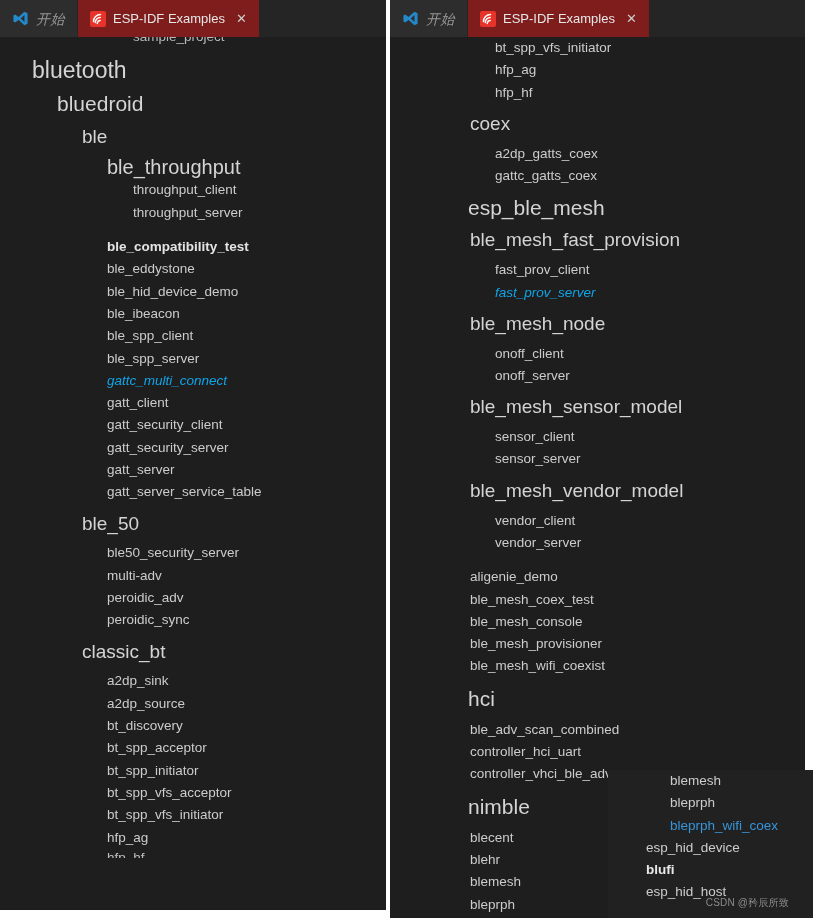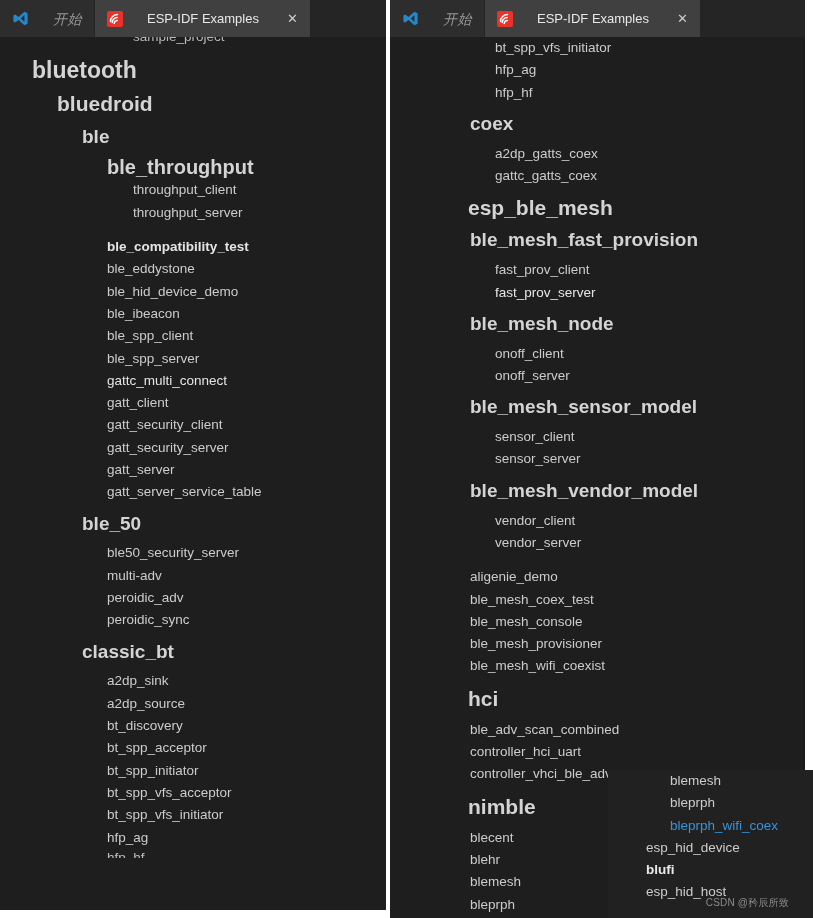--- a/index.html
+++ b/index.html
@@ -37,32 +37,32 @@
   }
   .tabbar::after {
     content: "";
     position: absolute;
     left: 0; right: 0; bottom: 0;
     height: 0px;
   }
   .tab {
     display: flex;
     align-items: center;
-    gap: 24px;
+    gap: 7px;
     padding: 0 12px;
     font-size: 13px;
     color: #969696;
     background: #2d2d2d;
     border-right: 1px solid #252526;
     white-space: nowrap;
     cursor: pointer;
     justify-content: center;
   }
   .tab.active {
-    background: #404040;
+    background: #7f1d1d;
     color: #e7e7e7;
   }
   .tab-label { line-height: 1; }
   .tab-label.zh {
     font-style: italic;
     font-size: 14px;
     letter-spacing: 0.5px;
   }
   .tab-close {
     font-size: 13px;
@@ -88,37 +88,37 @@
 
   
   .doc {
     position: relative;
     padding: 0;
     color: #cccccc;
   }
 
   
   .h1, .h2, .h3, .h4 {
-    font-weight: 700;
+    font-weight: 400;
     color: #d4d4d4;
     line-height: 1.15;
     white-space: nowrap;
   }
   .h1 { font-size: 23px; margin: 9px 0 8px 0; }
   .h2 { font-size: 21px; margin: 9px 0 8px 0; }
   .h3 { font-size: 19px; margin: 9px 0 8px 0; }
   .h4 { font-size: 20px; margin: 9px 0 0 0; }
 
   .item {
     font-size: 13.5px;
     color: #cccccc;
     line-height: 22.3px;
     white-space: nowrap;
   }
-  .item.link { color: #e5e5e5; }
+  .item.link { color: #0ea5e9; font-style: italic; }
   .item.bold { font-weight: 700; color: #e4e4e4; }
 
   
   .ind-0 { margin-left: 32px; }
   .ind-1 { margin-left: 57px; }
   .ind-2 { margin-left: 82px; }
   .ind-3 { margin-left: 107px; }
   .ind-4 { margin-left: 133px; }
   .r-ind-1 { margin-left: 78px; }
   .r-ind-2 { margin-left: 80px; }

